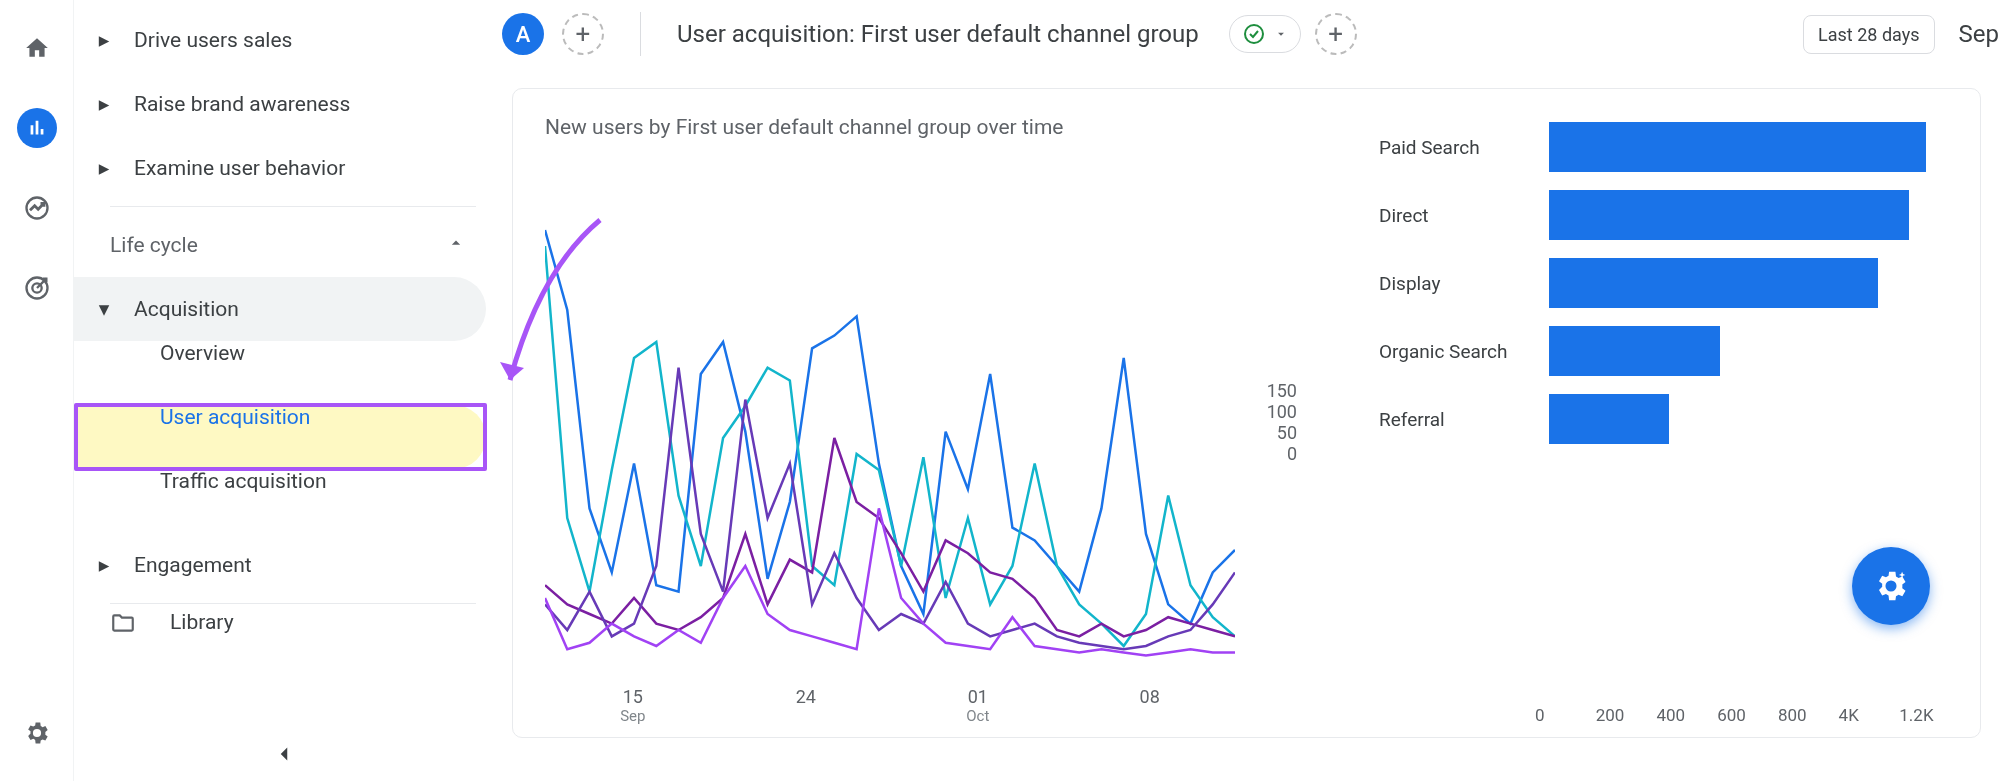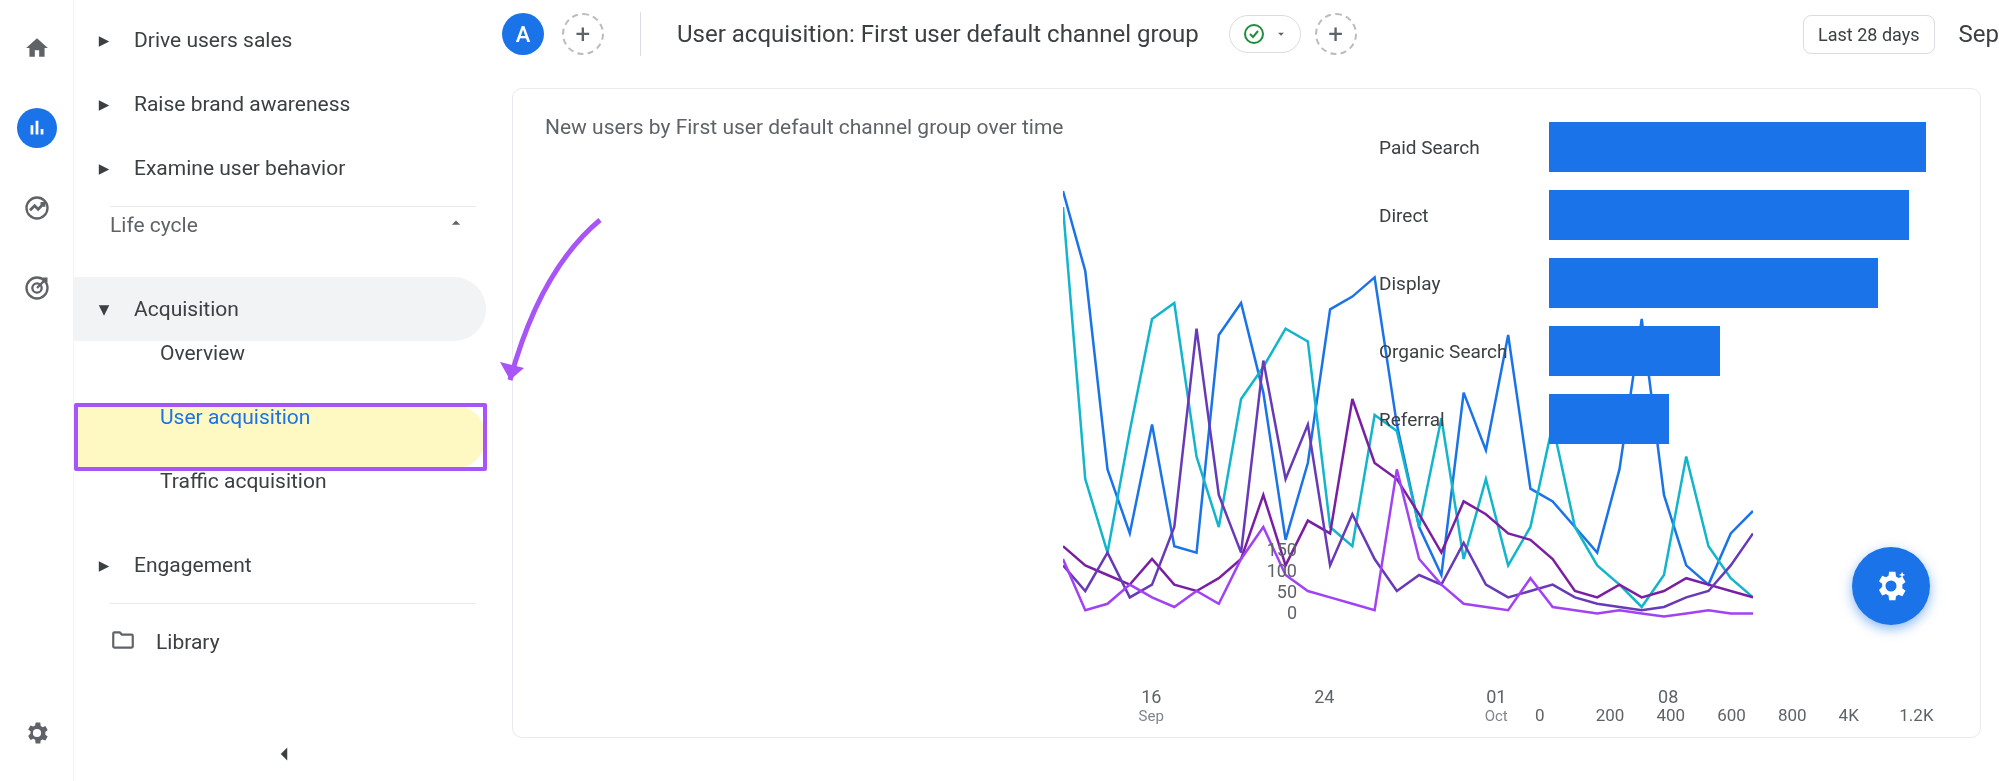--- a/index.html
+++ b/index.html
@@ -5,44 +5,44 @@
 * { box-sizing: border-box; margin: 0; padding: 0; font-family: 'Google Sans', Roboto, Arial, sans-serif; }
 body { background: #fff; color: #3c4043; overflow: hidden; }
 .app { display: flex; width: 1999px; height: 781px; }
 .iconrail { width: 74px; display: flex; flex-direction: column; align-items: center; padding-top: 28px; gap: 40px; border-right: 1px solid #f1f3f4; position: relative; }
 .iconrail .rail-btn { width: 40px; height: 40px; display: flex; align-items: center; justify-content: center; border-radius: 50%; cursor: pointer; }
 .iconrail .rail-btn.active { background: #1a73e8; }
 .iconrail .gear-bottom { position: absolute; bottom: 28px; }
 .sidebar { width: 420px; padding: 8px 0 0 0; position: relative; }
 .nav-item { display: flex; align-items: center; height: 64px; padding: 0 24px 0 18px; font-size: 21px; color: #3c4043; cursor: pointer; gap: 18px; border-radius: 0 32px 32px 0; margin-right: 8px; }
 .nav-item .arrow { width: 24px; display: flex; justify-content: center; }
-.section-header { display: flex; align-items: flex-start; justify-content: space-between; height: 64px; padding: 0 28px 0 36px; font-size: 21px; color: #5f6368; cursor: pointer; }
+.section-header { display: flex; align-items: center; justify-content: space-between; height: 64px; padding: 0 28px 0 36px; font-size: 21px; color: #5f6368; cursor: pointer; }
 .nav-item.expanded { background: #f1f3f4; }
 .sub-item { display: flex; height: 64px; padding-left: 86px; font-size: 21px; color: #3c4043; cursor: pointer; border-radius: 0 32px 32px 0; margin-right: 8px; }
 .sub-item.selected { background: #fef9c3; color: #1a73e8; position: relative; }
 .highlight-box { position: absolute; border: 4px solid #a855f7; border-radius: 2px; pointer-events: none; }
 .divider-thin { height: 1px; background: #e8eaed; margin: 6px 18px 6px 36px; }
-.library-item { display: flex; align-items: center; gap: 20px; height: 64px; padding-left: 36px; font-size: 21px; color: #3c4043; cursor: pointer; }
+.library-item { display: flex; gap: 34px; height: 64px; padding-left: 36px; font-size: 21px; color: #3c4043; cursor: pointer; }
 .collapse-btn { position: absolute; bottom: 10px; left: 50%; transform: translateX(-50%); cursor: pointer; }
 .main { flex: 1; padding: 12px 0 0 0; position: relative; }
 .topbar { display: flex; align-items: center; gap: 18px; padding-left: 8px; }
 .badge-a { width: 42px; height: 42px; border-radius: 50%; background: #1a73e8; color: #fff; display: flex; align-items: center; justify-content: center; font-size: 22px; font-weight: 500; }
 .plus-dashed { width: 42px; height: 42px; border-radius: 50%; border: 2px dashed #bbb; display: flex; align-items: center; justify-content: center; color: #5f6368; font-size: 26px; cursor: pointer; }
 .vline { width: 1px; height: 44px; background: #dadce0; margin: 0 18px; }
 .report-title { font-size: 24px; color: #3c4043; font-weight: 400; }
 .title-controls { display: flex; align-items: center; gap: 14px; margin-left: 12px; }
 .check-btn { display: flex; align-items: center; border: 1px solid #dadce0; border-radius: 22px; padding: 6px 12px; gap: 8px; cursor: pointer; }
 .date-pill { border: 1px solid #dadce0; border-radius: 8px; padding: 8px 14px; font-size: 18px; color: #3c4043; margin-left: auto; margin-right: 6px; }
 .month-cut { font-size: 24px; color: #3c4043; }
 .card { margin: 32px 18px 0 18px; background: #fff; border: 1px solid #e8eaed; border-radius: 10px; padding: 24px 20px 12px 32px; display: flex; gap: 60px; height: 650px; }
-.card-left { flex: 0 0 760px; display: flex; flex-direction: row; }
+.card-left { flex: 0 0 760px; display: flex; flex-direction: column; }
 .card-right { flex: 1; display: flex; flex-direction: column; position: relative; }
 .card-title { font-size: 21px; color: #5f6368; margin-bottom: 10px; line-height: 1.4; }
 .linechart-area { flex: 1; position: relative; }
-.yaxis-labels { position: absolute; right: 0; top: 30px; height: 480px; display: flex; flex-direction: column; justify-content: flex-end; font-size: 18px; color: #5f6368; text-align: left; width: 50px; }
+.yaxis-labels { position: absolute; right: 0; top: 30px; height: 480px; display: flex; flex-direction: column; justify-content: center; font-size: 18px; color: #5f6368; text-align: left; width: 50px; }
 .yaxis-labels div { text-align: right; padding-right: 8px; }
 .line-svg { position: absolute; left: 0; top: 20px; width: 690px; height: 500px; }
 .xaxis-labels { position: absolute; bottom: 0; left: 0; width: 690px; display: flex; justify-content: space-around; font-size: 18px; color: #5f6368; }
 .xaxis-labels .tick { text-align: center; }
 .xaxis-labels .month { font-size: 15px; color: #80868b; }
 .barchart-area { flex: 1; position: relative; margin-left: 14px; }
 .bar-row { display: flex; align-items: center; height: 68px; }
 .bar-label { width: 170px; font-size: 19px; color: #3c4043; text-align: left; }
 .bar-track { flex: 1; height: 50px; position: relative; }
 .bar-fill { height: 100%; background: #1a73e8; width: 0; }
@@ -184,21 +184,21 @@
               <polyline points="0,426 22.258064516129032,477.20000000000005 44.516129032258064,470.79999999999995 66.77419354838709,451.6 89.03225806451613,464.4 111.29032258064515,474 133.54838709677418,458 155.80645161290323,470.79999999999995 178.06451612903226,426 200.3225806451613,394 222.5806451612903,442 244.83870967741936,458 267.09677419354836,464.4 289.35483870967744,470.79999999999995 311.61290322580646,477.20000000000005 333.8709677419355,336.4 356.1290322580645,426 378.38709677419354,451.6 400.6451612903226,470.79999999999995 422.90322580645164,474 445.1612903225806,477.20000000000005 467.41935483870964,445.2 489.6774193548387,474 511.93548387096774,477.20000000000005 534.1935483870967,480.4 556.4516129032257,477.20000000000005 578.7096774193549,480.4 600.9677419354839,483.6 623.2258064516129,480.4 645.483870967742,477.20000000000005 667.741935483871,480.4 690,480.4" fill="none" stroke="#a142f4" stroke-width="2.5"></polyline>
             </svg>
           <div class="yaxis-labels">
             <div>150</div>
             <div>100</div>
             <div>50</div>
             <div>0</div>
           </div>
           <div class="xaxis-labels">
             <div class="tick">
-                <div>16</div>
+                <div>15</div>
                 <div class="month">Sep</div>
               </div>
             <div class="tick">
                 <div>24</div>
                 <div class="month"></div>
               </div>
             <div class="tick">
                 <div>01</div>
                 <div class="month">Oct</div>
               </div>

